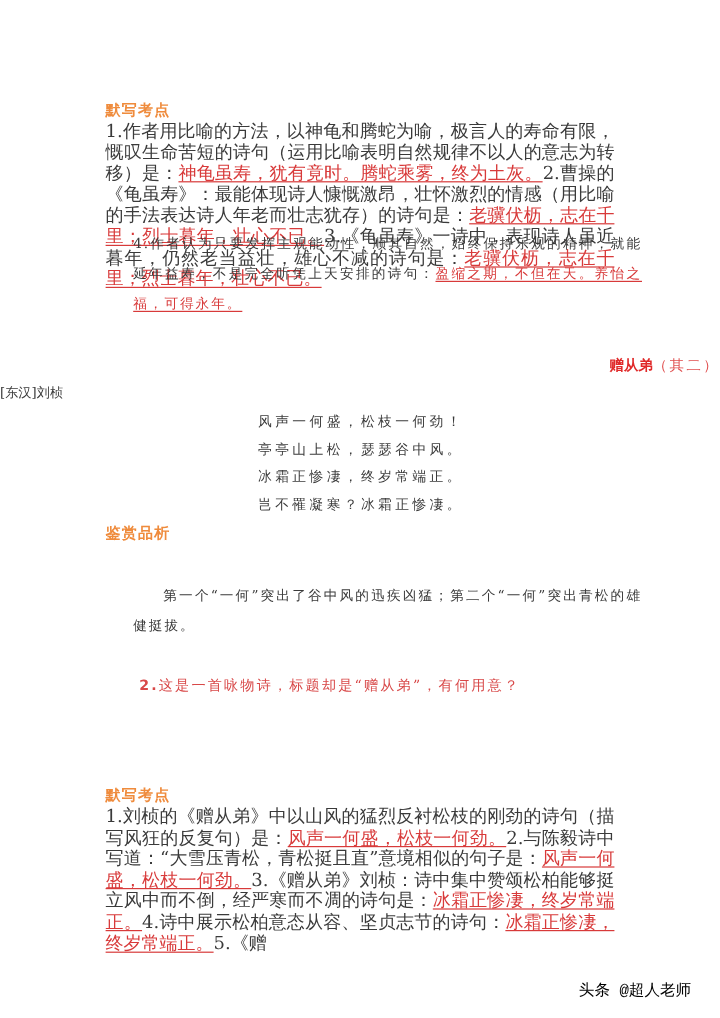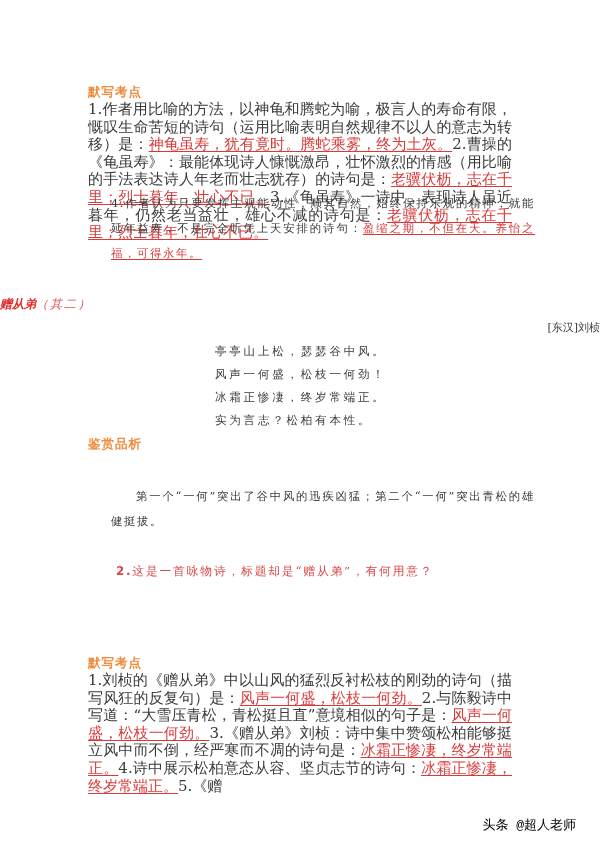--- a/index.html
+++ b/index.html
@@ -12,26 +12,26 @@
       position: absolute; left: 88px; font-family: "DejaVu Sans", "Liberation Sans", sans-serif;
       font-weight: bold; color: #ef8b3c; font-size: 12.5px; letter-spacing: 1px;
     }
     .para {
       position: absolute; left: 88px; width: 424px; font-size: 15px; line-height: 17.6px;
       color: #3a3a3a; text-align: justify;
     }
     .para.wide { letter-spacing: 1.6px; line-height: 25px; font-size: 11.4px; margin-left: 23px; }
     .ans { color: #d83a3a; text-decoration: underline; text-decoration-color: #d83a3a; text-underline-offset: 2px; }
     .poem-title {
-      position: absolute; left: 0; width: 600px; top: 296px; text-align: left;
-      font-size: 12px; color: #e02a2a; font-style: italic;
+      position: absolute; left: 0; width: 600px; top: 296px; text-align: right;
+      font-size: 12px; color: #e02a2a;
     }
     .poem-title b { font-family: "DejaVu Sans", "Liberation Sans", sans-serif; font-weight: bold; }
     .poem-title .sub { color: #e05050; letter-spacing: 2px; }
-    .poem-author { position: absolute; left: 0; width: 600px; top: 320px; text-align: right; font-size: 11px; color: #3a3a3a; }
+    .poem-author { position: absolute; left: 0; width: 600px; top: 320px; text-align: left; font-size: 11px; color: #3a3a3a; }
     .poem-lines { position: absolute; left: 215px; top: 340px; }
     .poem-line { font-size: 11.5px; letter-spacing: 2.8px; line-height: 23px; color: #3a3a3a; }
     .q { position: absolute; left: 116px; font-size: 11.8px; color: #d84848; letter-spacing: 1.8px; }
     .q .num { font-family: "DejaVu Sans", "Liberation Sans", sans-serif; font-weight: bold; }
     .indent { text-indent: 2.2em; }
     .watermark {
       position: absolute; right: 24px; top: 816px; font-family: Liberation Mono, monospace;
       font-size: 13px; color: #000000;
     }
   </style>
@@ -46,24 +46,24 @@
   </div>
   <div class="para wide" style="top:191px;">
     <span>4.作者认为只要发挥主观能动性，顺其自然，始终保持乐观的精神，就能延年益寿，不是完全听凭上天安排的诗句：</span><span class="ans">盈缩之期，不但在天。养怡之福，可得永年。</span>
   </div>
 
   <div class="poem-title">
     <b>赠从弟</b><span class="sub">（其二）</span>
   </div>
   <div class="poem-author">[东汉]刘桢</div>
   <div class="poem-lines">
+    <div class="poem-line">风声一何盛，松枝一何劲！</div>
     <div class="poem-line">亭亭山上松，瑟瑟谷中风。</div>
-    <div class="poem-line">风声一何盛，松枝一何劲！</div>
     <div class="poem-line">冰霜正惨凄，终岁常端正。</div>
-    <div class="poem-line">实为言志？松柏有本性。</div>
+    <div class="poem-line">岂不罹凝寒？冰霜正惨凄。</div>
   </div>
 
   <div class="section-title" style="top:436px;">鉴赏品析</div>
   <div class="para wide indent" style="top:484px;">第一个“一何”突出了谷中风的迅疾凶猛；第二个“一何”突出青松的雄健挺拔。</div>
 
   <div class="q" style="top:564px;text-align:right;">
     <span class="num">2.</span><span>这是一首咏物诗，标题却是“赠从弟”，有何用意？</span>
   </div>
 
   <div class="section-title" style="top:655px;">默写考点</div>

